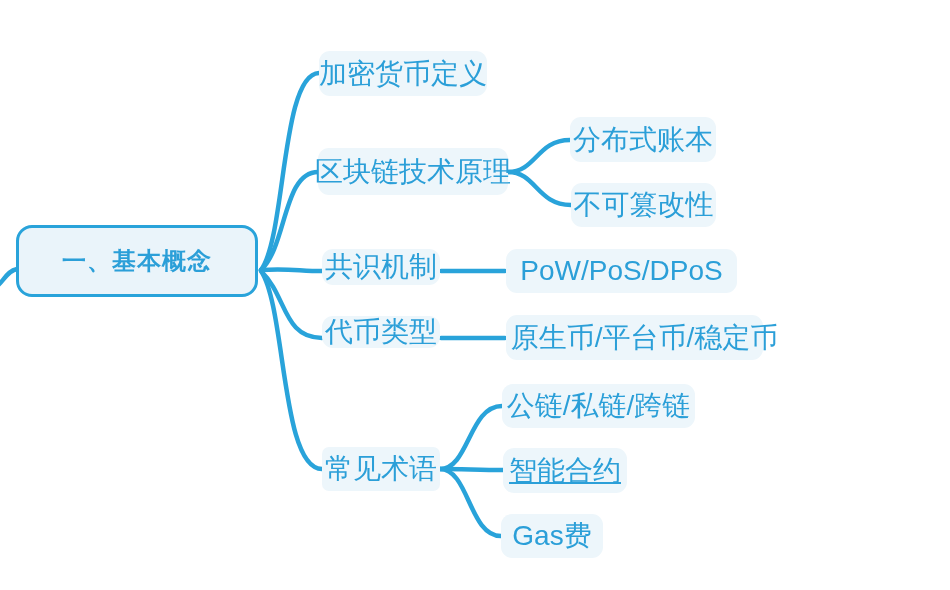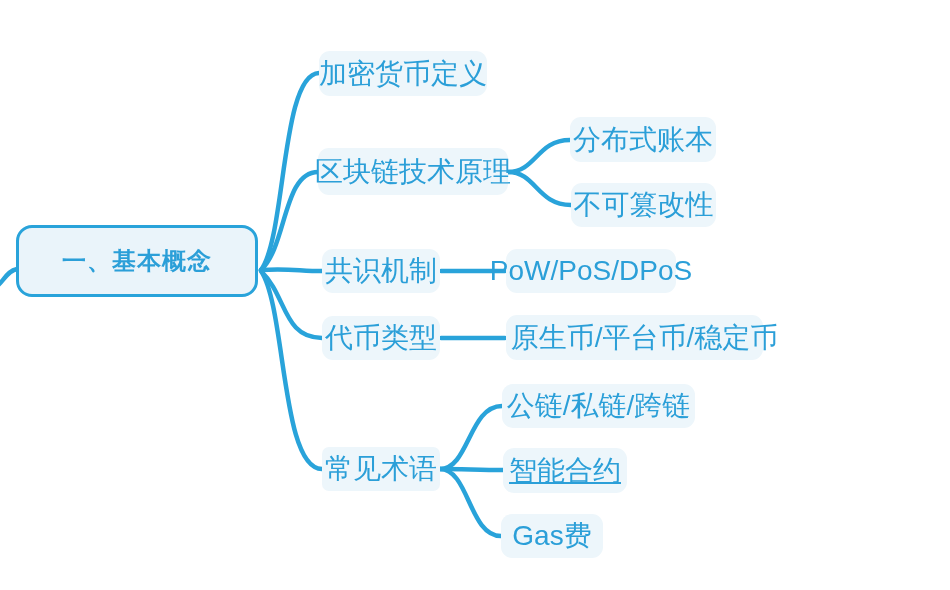--- a/index.html
+++ b/index.html
@@ -40,26 +40,26 @@
     border:3.5px solid var(--accent);
     border-radius:16px;
     font-size:24px;
     font-weight:600;
     letter-spacing:1px;
   }
   
   .n-root{left:16px;  top:225px; width:242px; height:72px;}
   .n-b1  {left:319px; top:51px;  width:168px; height:45px;}
   .n-b2  {left:318px; top:148px; width:190px; height:47px;}
-  .n-b3  {left:322px; top:249px; width:118px; height:44px;}
-  .n-b4  {left:322px; top:316px; width:118px; height:44px;}
+  .n-b3  {left:322px; top:249px; width:118px; height:36px;}
+  .n-b4  {left:322px; top:316px; width:118px; height:32px;}
   .n-b5  {left:322px; top:447px; width:118px; height:44px;border-radius:7px;}
   .n-c1  {left:570px; top:117px; width:146px; height:45px;}
   .n-c2  {left:571px; top:183px; width:145px; height:44px;}
-  .n-c3  {left:506px; top:249px; width:170px; height:44px;justify-content:center;}
+  .n-c3  {left:506px; top:249px; width:231px; height:44px;justify-content:center;}
   .n-c4  {left:506px; top:315px; width:257px; height:45px;padding-left:20px;}
   .n-c5  {left:502px; top:384px; width:193px; height:44px;}
   .n-c6  {left:503px; top:448px; width:124px; height:45px;text-decoration:underline;}
   .n-c7  {left:501px; top:514px; width:102px; height:44px;}
 </style>
 </head>
 <body>
 
 <div class="stage">
 

